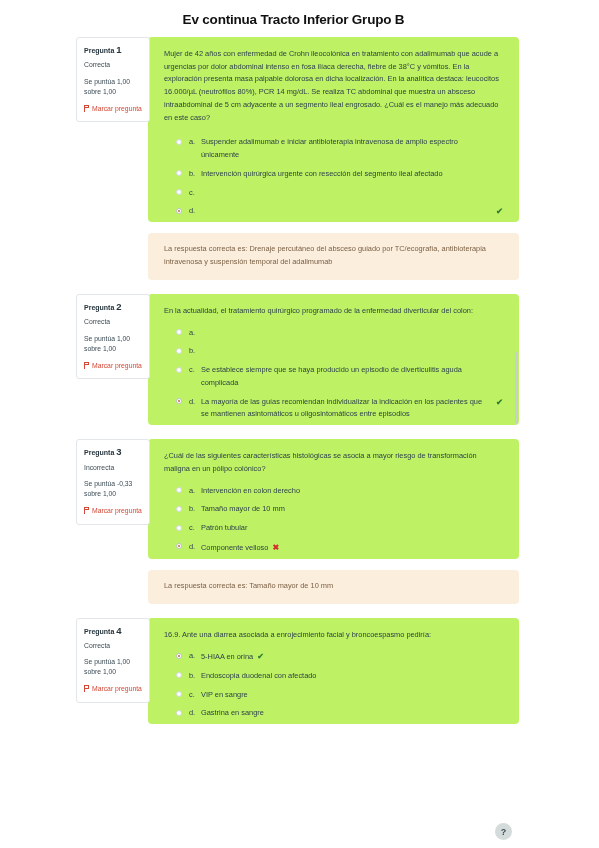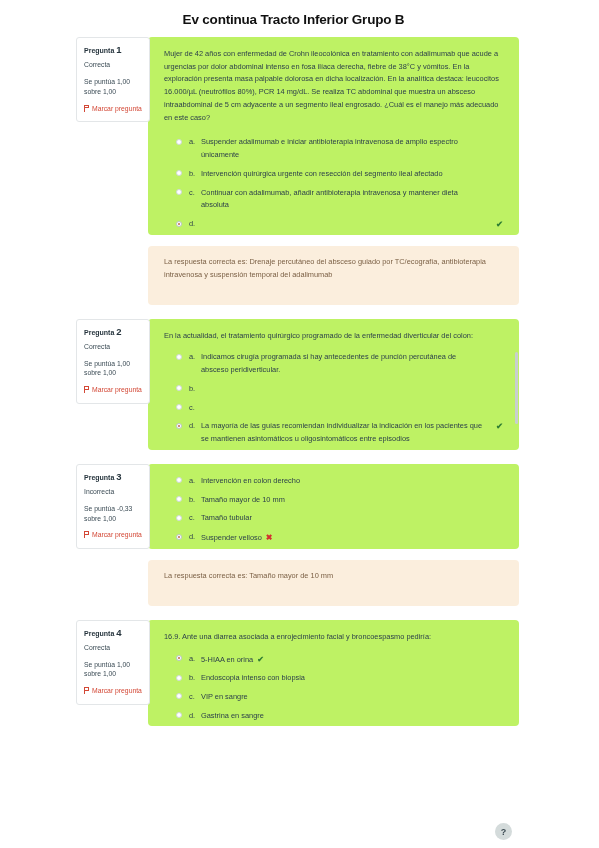--- a/index.html
+++ b/index.html
@@ -192,21 +192,21 @@
     font-size: 8.5px;
     font-weight: bold;
   }
 
   
   .feedback {
     margin-left: 72px;
     margin-top: 11px;
     background: #fbeedd;
     border-radius: 4px;
-    padding: 10px 16px 23px 16px;
+    padding: 10px 16px 11px 16px;
     font-size: 7.4px;
     line-height: 1.75;
     color: #7a5f44;
   }
 
   
   .scrollbar-track {
     position: absolute;
     right: 81px;
     top: 0;
@@ -264,21 +264,20 @@
             <span class="a-text"><span>Suspender adalimumab e iniciar antibioterapia intravenosa de amplio espectro únicamente</span></span>
           </li>
           <li class="answer">
             <span class="radio"></span>
             <span class="a-letter">b.</span>
             <span class="a-text"><span>Intervención quirúrgica urgente con resección del segmento ileal afectado</span></span>
           </li>
           <li class="answer">
             <span class="radio"></span>
             <span class="a-letter">c.</span>
-            <span class="a-text"><span>Continuar con adalimumab, añadir antibioterapia intravenosa y mantener dieta absoluta</span></span>
           </li>
           <li class="answer">
             <span class="radio selected"></span>
             <span class="a-letter">d.</span>
             <span class="mark-right-edge">✔</span>
           </li>
         </ul>
       </div>
       <div class="feedback">La respuesta correcta es: Drenaje percutáneo del absceso guiado por TC/ecografía, antibioterapia intravenosa y suspensión temporal del adalimumab</div>
     </div>
@@ -288,67 +287,68 @@
         <div class="info-state">Correcta</div>
         <div class="info-grade">Se puntúa 1,00 sobre 1,00</div>
         <div class="info-flag"><span class="flag-icon"></span><span>Marcar pregunta</span></div>
       </div>
       <div class="q-body">
         <p class="q-text">En la actualidad, el tratamiento quirúrgico programado de la enfermedad diverticular del colon:</p>
         <ul class="answers">
           <li class="answer">
             <span class="radio"></span>
             <span class="a-letter">a.</span>
-            <span class="a-text"><span>Indicamos cirugía programada si hay antecedentes de punción percutánea de absceso peridiverticular.</span></span>
           </li>
           <li class="answer">
             <span class="radio"></span>
             <span class="a-letter">b.</span>
           </li>
           <li class="answer">
             <span class="radio"></span>
             <span class="a-letter">c.</span>
+            <span class="a-text"><span>Se establece siempre que se haya producido un episodio de diverticulitis aguda complicada</span></span>
           </li>
           <li class="answer">
             <span class="radio selected"></span>
             <span class="a-letter">d.</span>
             <span class="a-text"><span>La mayoría de las guías recomiendan individualizar la indicación en los pacientes que se mantienen asintomáticos u oligosintomáticos entre episodios</span></span>
             <span class="mark-right-edge">✔</span>
           </li>
         </ul>
       </div>
     </div>
     <div class="question">
       <div class="info-box">
         <div class="info-qnum"><span>Pregunta</span><span class="num">3</span></div>
         <div class="info-state">Incorrecta</div>
         <div class="info-grade">Se puntúa -0,33 sobre 1,00</div>
         <div class="info-flag"><span class="flag-icon"></span><span>Marcar pregunta</span></div>
       </div>
       <div class="q-body">
+        <p class="q-text">¿Cuál de las siguientes características histológicas se asocia a mayor riesgo de transformación maligna en un pólipo colónico?</p>
         <ul class="answers">
           <li class="answer">
             <span class="radio"></span>
             <span class="a-letter">a.</span>
             <span class="a-text"><span>Intervención en colon derecho</span></span>
           </li>
           <li class="answer">
             <span class="radio"></span>
             <span class="a-letter">b.</span>
             <span class="a-text"><span>Tamaño mayor de 10 mm</span></span>
           </li>
           <li class="answer">
             <span class="radio"></span>
             <span class="a-letter">c.</span>
-            <span class="a-text"><span>Tamaño tubular</span></span>
+            <span class="a-text"><span>Patrón tubular</span></span>
           </li>
           <li class="answer">
             <span class="radio selected"></span>
             <span class="a-letter">d.</span>
-            <span class="a-text"><span>Suspender velloso</span><span class="mark-wrong">✖</span></span>
+            <span class="a-text"><span>Componente velloso</span><span class="mark-wrong">✖</span></span>
           </li>
         </ul>
       </div>
       <div class="feedback">La respuesta correcta es: Tamaño mayor de 10 mm</div>
     </div>
     <div class="question">
       <div class="info-box">
         <div class="info-qnum"><span>Pregunta</span><span class="num">4</span></div>
         <div class="info-state">Correcta</div>
         <div class="info-grade">Se puntúa 1,00 sobre 1,00</div>
@@ -358,21 +358,21 @@
         <p class="q-text">16.9. Ante una diarrea asociada a enrojecimiento facial y broncoespasmo pediría:</p>
         <ul class="answers">
           <li class="answer">
             <span class="radio selected"></span>
             <span class="a-letter">a.</span>
             <span class="a-text"><span>5-HIAA en orina</span><span class="mark-correct">✔</span></span>
           </li>
           <li class="answer">
             <span class="radio"></span>
             <span class="a-letter">b.</span>
-            <span class="a-text"><span>Endoscopia intenso con biopsia</span></span>
+            <span class="a-text"><span>Endoscopia duodenal con afectado</span></span>
           </li>
           <li class="answer">
             <span class="radio"></span>
             <span class="a-letter">c.</span>
             <span class="a-text"><span>VIP en sangre</span></span>
           </li>
           <li class="answer">
             <span class="radio"></span>
             <span class="a-letter">d.</span>
             <span class="a-text"><span>Gastrina en sangre</span></span>

